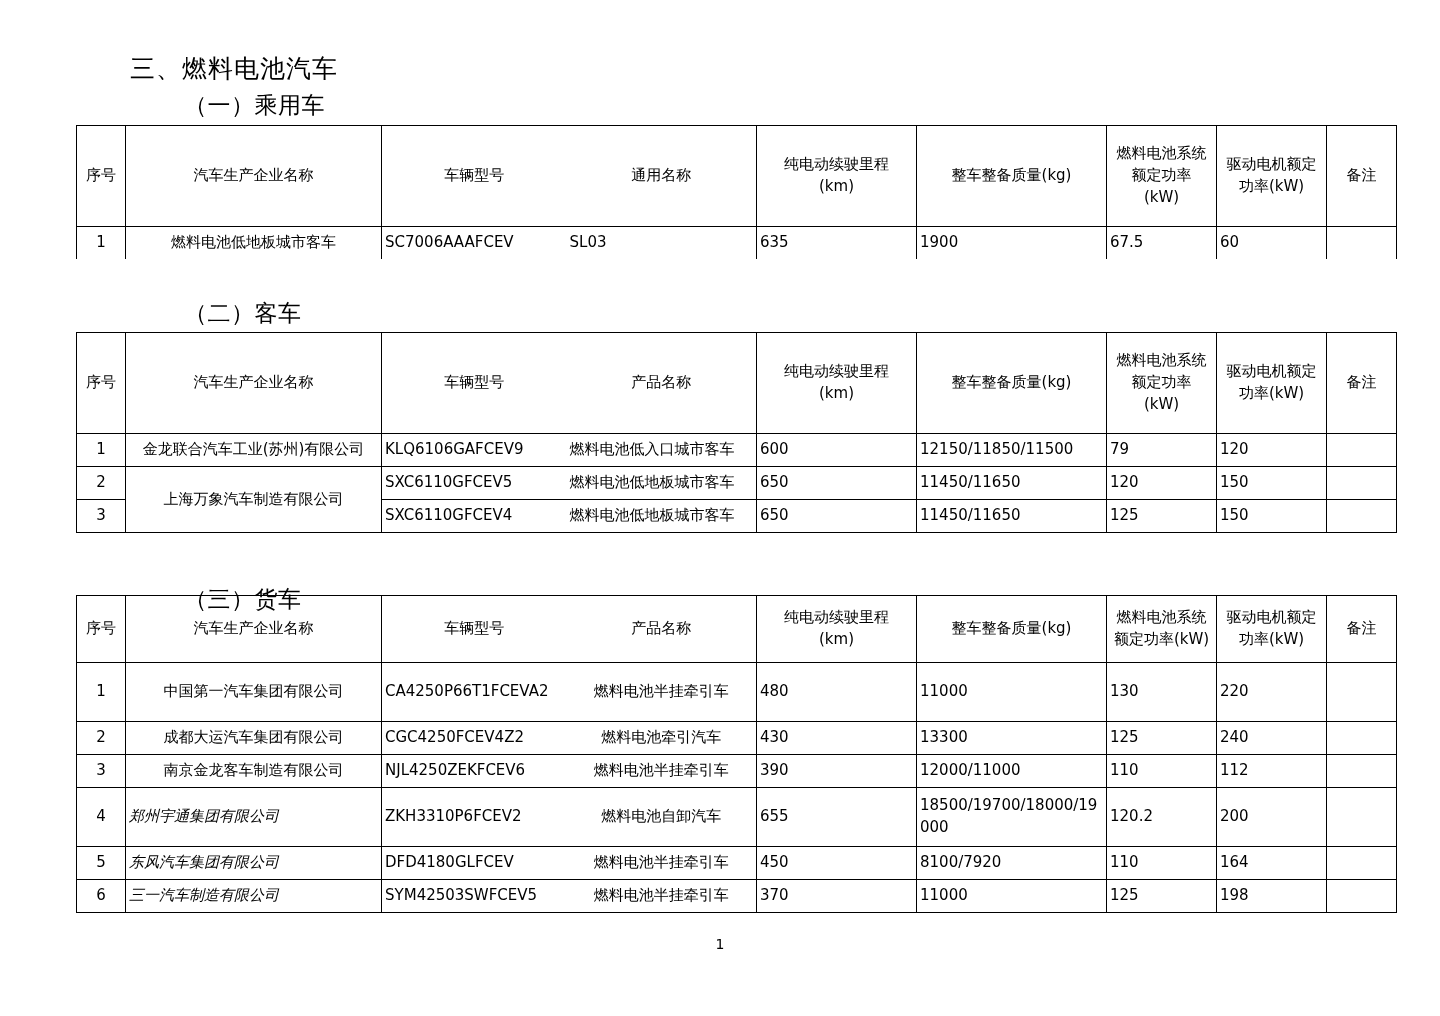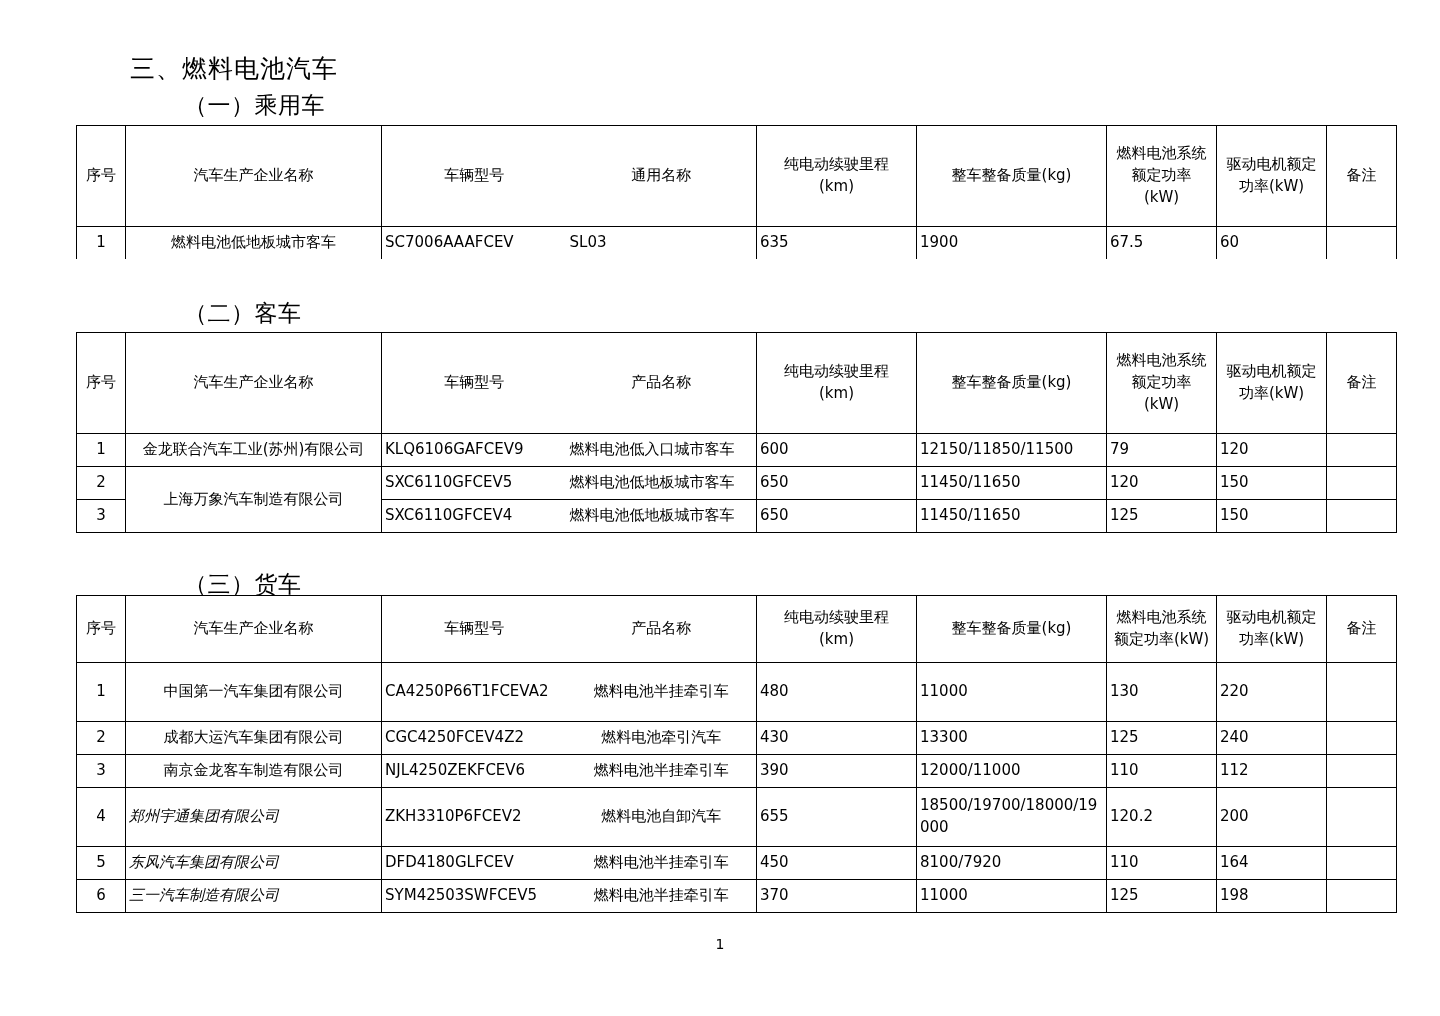--- a/index.html
+++ b/index.html
@@ -38,21 +38,21 @@
     font-size: 23px;
     letter-spacing: 0.5px;
     white-space: nowrap;
     font-weight: 400;
     margin-left: 44px;
   }
 
   #heading-main   { top: 52px; }
   #heading-sub-1  { top: 90px; }
   #heading-sub-2  { top: 298px; }
-  #heading-sub-3  { top: 569px; }
+  #heading-sub-3  { top: 584px; }
 
   
   table.doc-table {
     position: absolute;
     border-collapse: collapse;
     table-layout: fixed;
     font-size: 15px;
     line-height: 1.45;
   }
   table.doc-table td,

